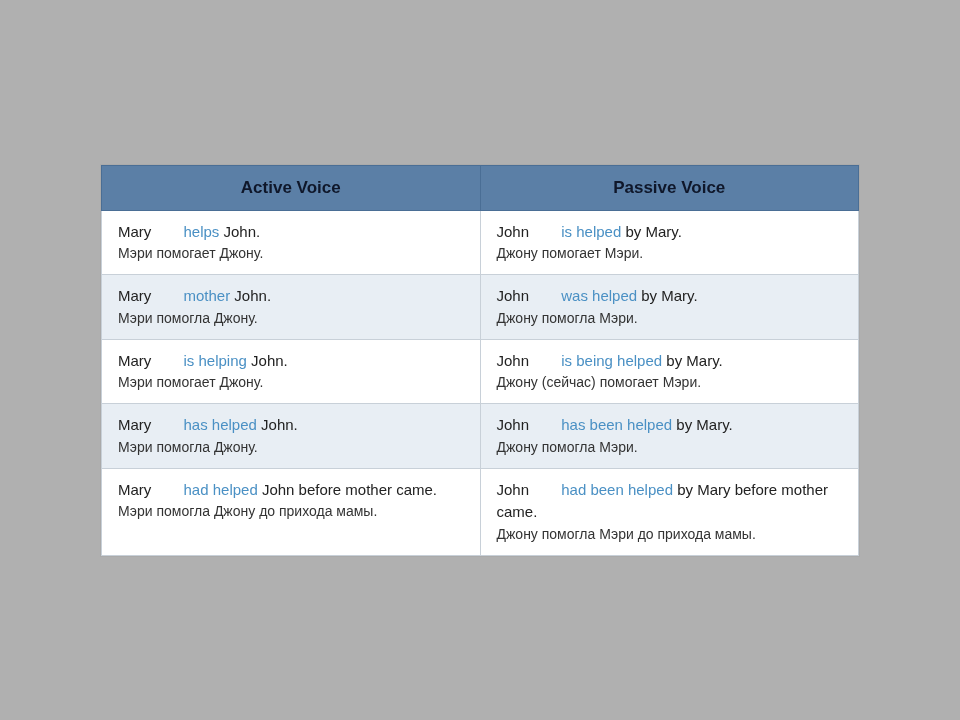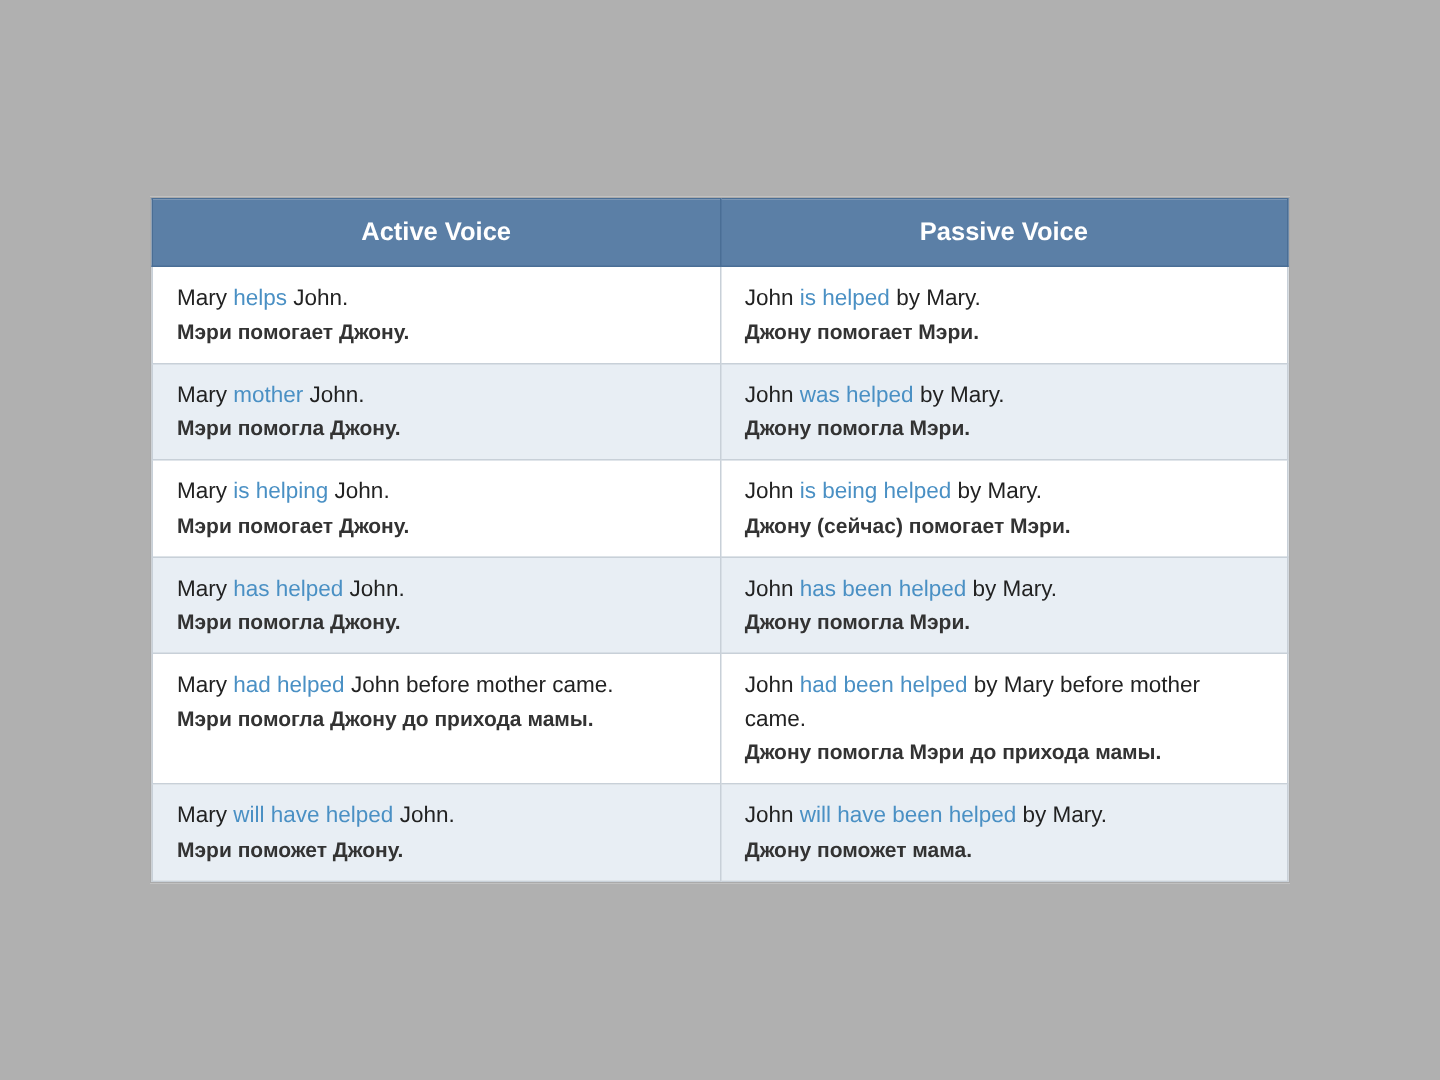--- a/index.html
+++ b/index.html
@@ -20,21 +20,21 @@
       width: 760px;
     }
 
     table {
       width: 100%;
       border-collapse: collapse;
     }
 
     thead tr th {
       background: #5b7fa6;
-      color: #ffffff;
+      color: #0f172a;
       font-weight: bold;
       font-size: 17px;
       padding: 12px 18px;
       text-align: center;
       border: 1px solid #4a6e95;
     }
 
     tbody tr td {
       padding: 10px 16px;
       vertical-align: top;
@@ -48,26 +48,26 @@
       background: #ffffff;
     }
 
     tbody tr:nth-child(even) td {
       background: #e8eef4;
     }
 
     .verb {
       color: #4a90c4;
       font-weight: normal;
+      margin-left: 28px;
     }
 
     .translation {
       color: #333;
       font-size: 14px;
-      font-weight: bold;
     }
   </style>
 </head>
 <body>
 
 <div class="table-wrapper">
   <table>
     <thead>
       <tr>
         <th>Active Voice</th>
@@ -118,25 +118,15 @@
         <tr>
           <td>
             <div>Mary <span class="verb">had helped</span> John before mother came.</div>
             <div class="translation">Мэри помогла Джону до прихода мамы.</div>
           </td>
           <td>
             <div>John <span class="verb">had been helped</span> by Mary before mother came.</div>
             <div class="translation">Джону помогла Мэри до прихода мамы.</div>
           </td>
         </tr>
-        <tr>
-          <td>
-            <div>Mary <span class="verb">will have helped</span> John.</div>
-            <div class="translation">Мэри поможет Джону.</div>
-          </td>
-          <td>
-            <div>John <span class="verb">will have been helped</span> by Mary.</div>
-            <div class="translation">Джону поможет мама.</div>
-          </td>
-        </tr>
       </tbody>
   </table>
 </div>
 
 </body></html>

